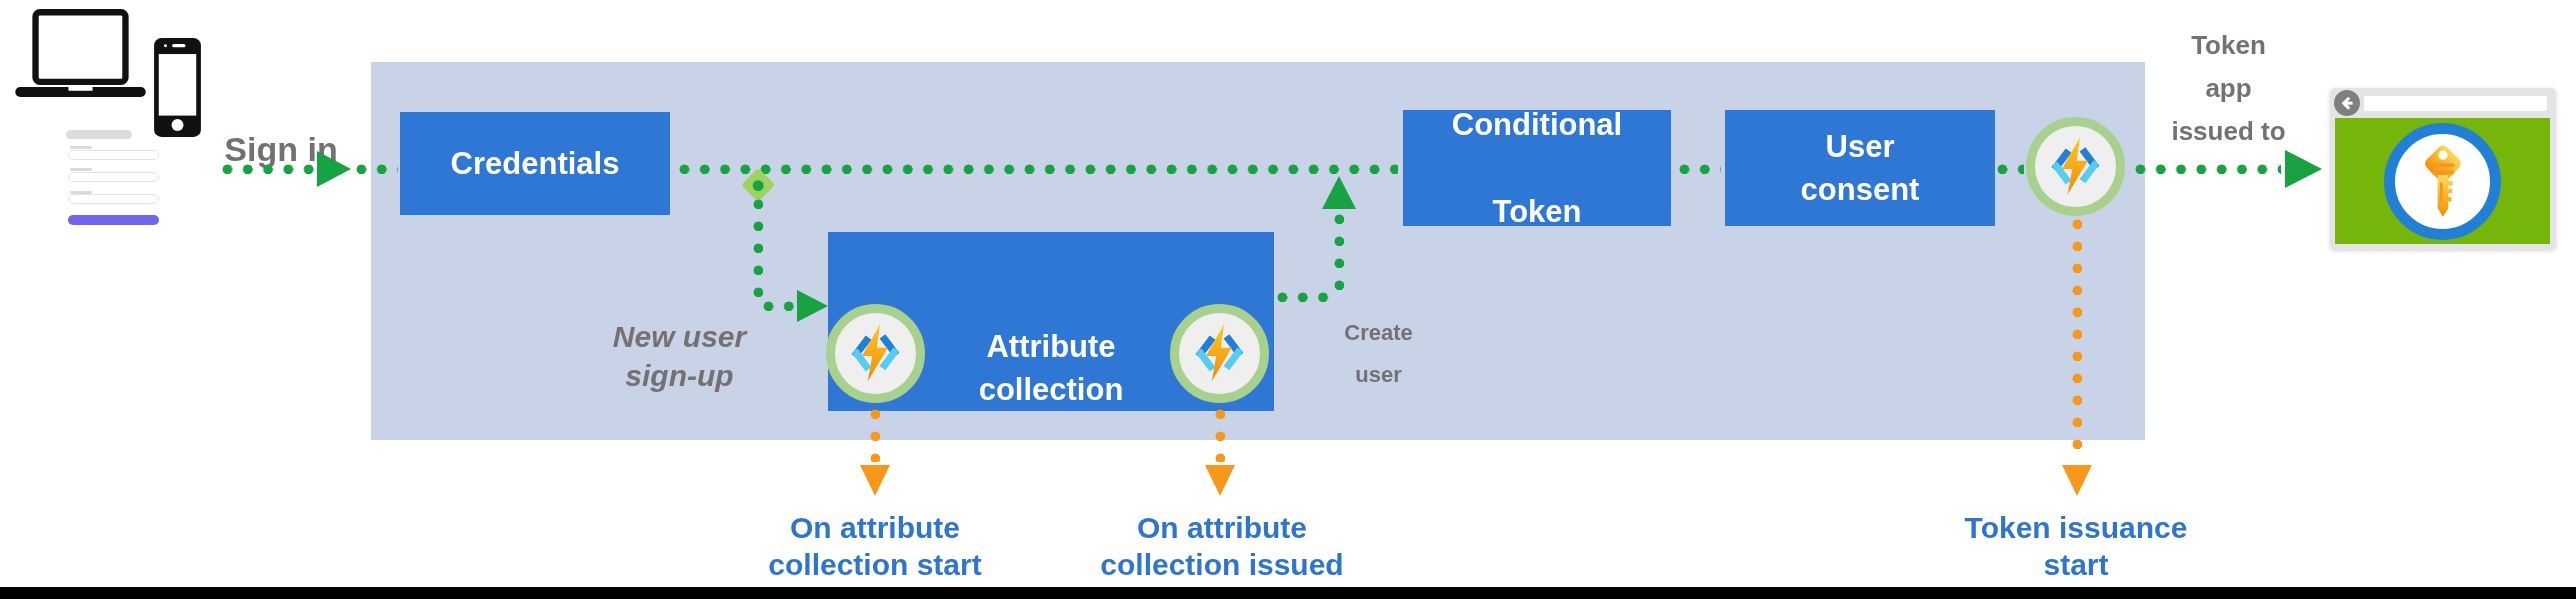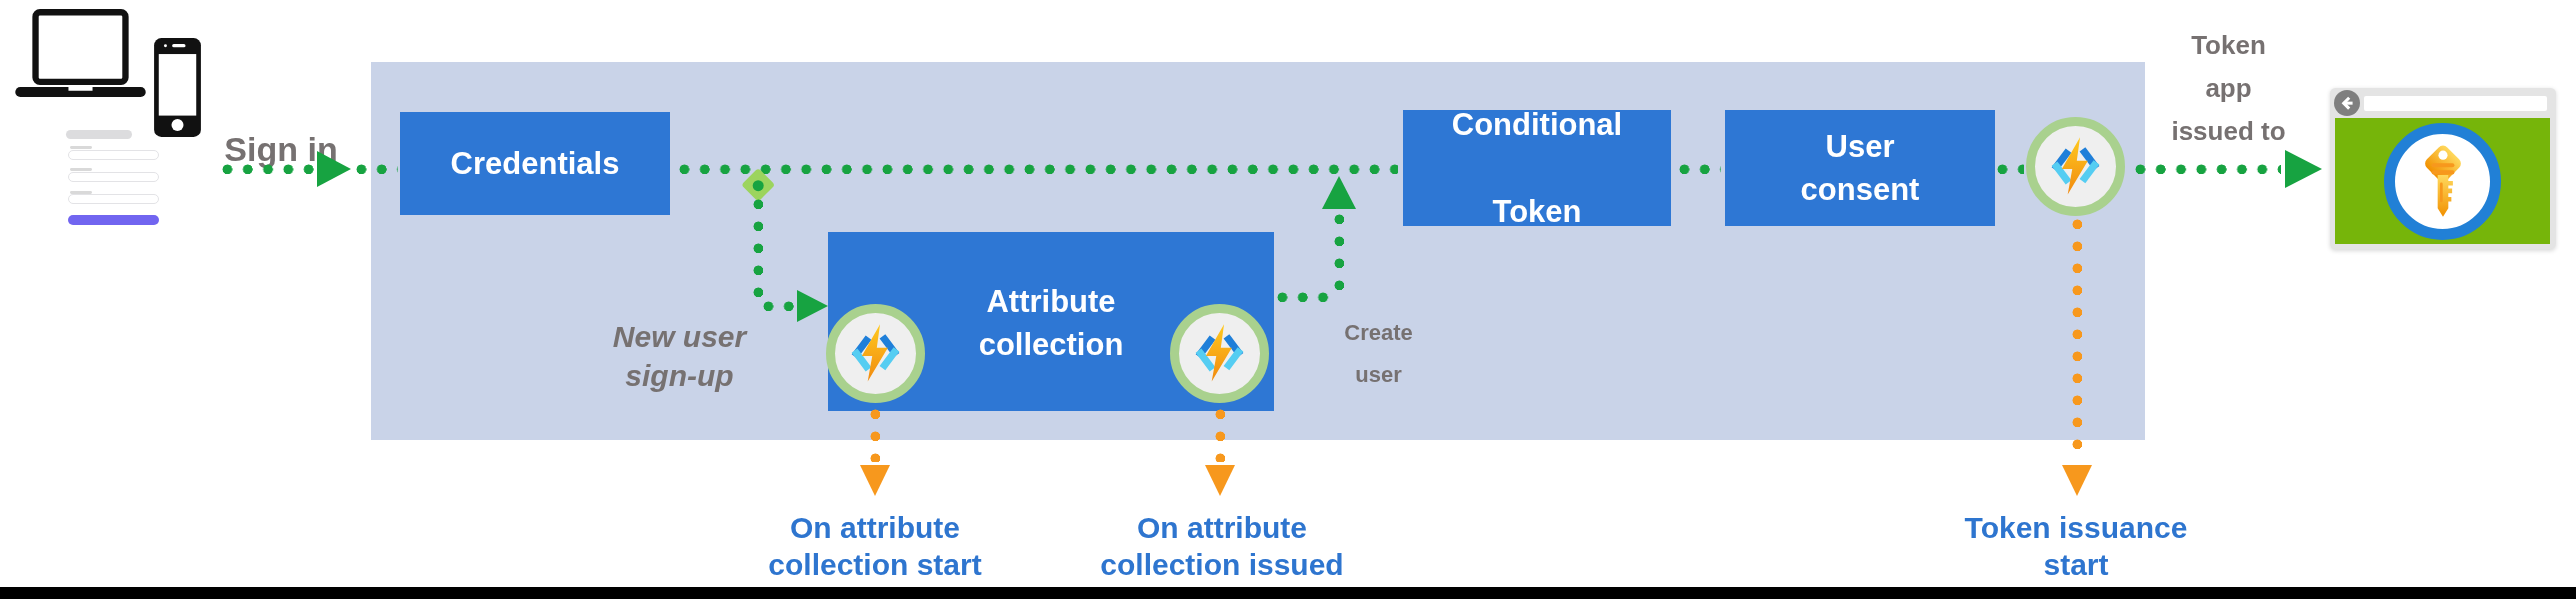--- a/index.html
+++ b/index.html
@@ -90,21 +90,21 @@
 
   <div class="abs gray-cap" style="left:203px;top:130px;width:156px;font-size:34px;">Sign in</div>
   <div class="abs hdots" style="left:222px;top:164px;width:92px;"></div>
   <div class="abs arr-r" style="left:317px;top:151px;"></div>
   <div class="abs hdots" style="left:356px;top:164px;width:42px;"></div>
 
   <div class="abs fbox" style="left:400px;top:112px;width:270px;height:103px;">
     <div>Credentials</div>
   </div>
 
-  <div class="abs fbox" style="left:828px;top:232px;width:446px;height:179px;justify-content:center;padding-top:3px;box-sizing:border-box;">
+  <div class="abs fbox" style="left:828px;top:232px;width:446px;height:179px;justify-content:flex-end;padding-top:3px;box-sizing:border-box;">
     <div>Attribute</div>
     <div>collection</div>
   </div>
 
   <div class="abs fbox" style="left:1403px;top:110px;width:268px;height:116px;gap:44px;">
     <div>Conditional</div>
     <div>Token</div>
   </div>
 
   <div class="abs fbox" style="left:1725px;top:110px;width:270px;height:116px;">

